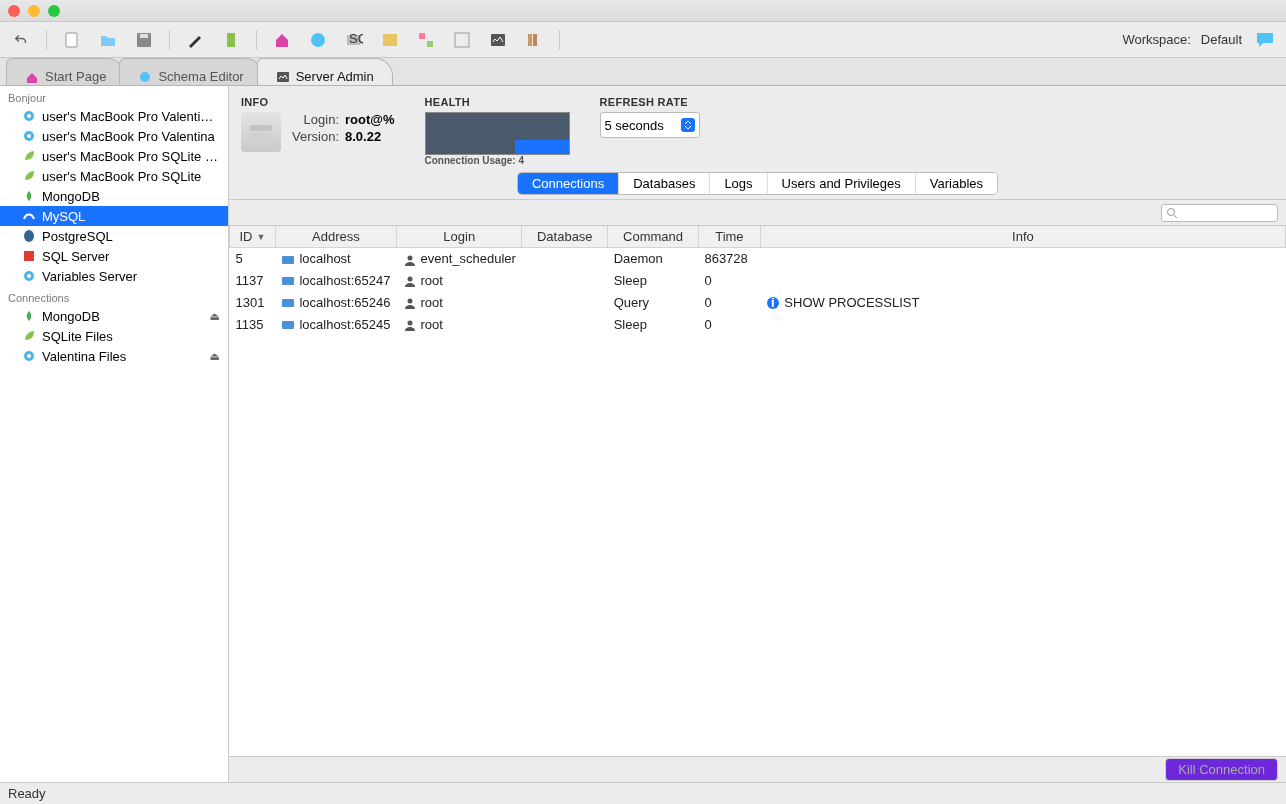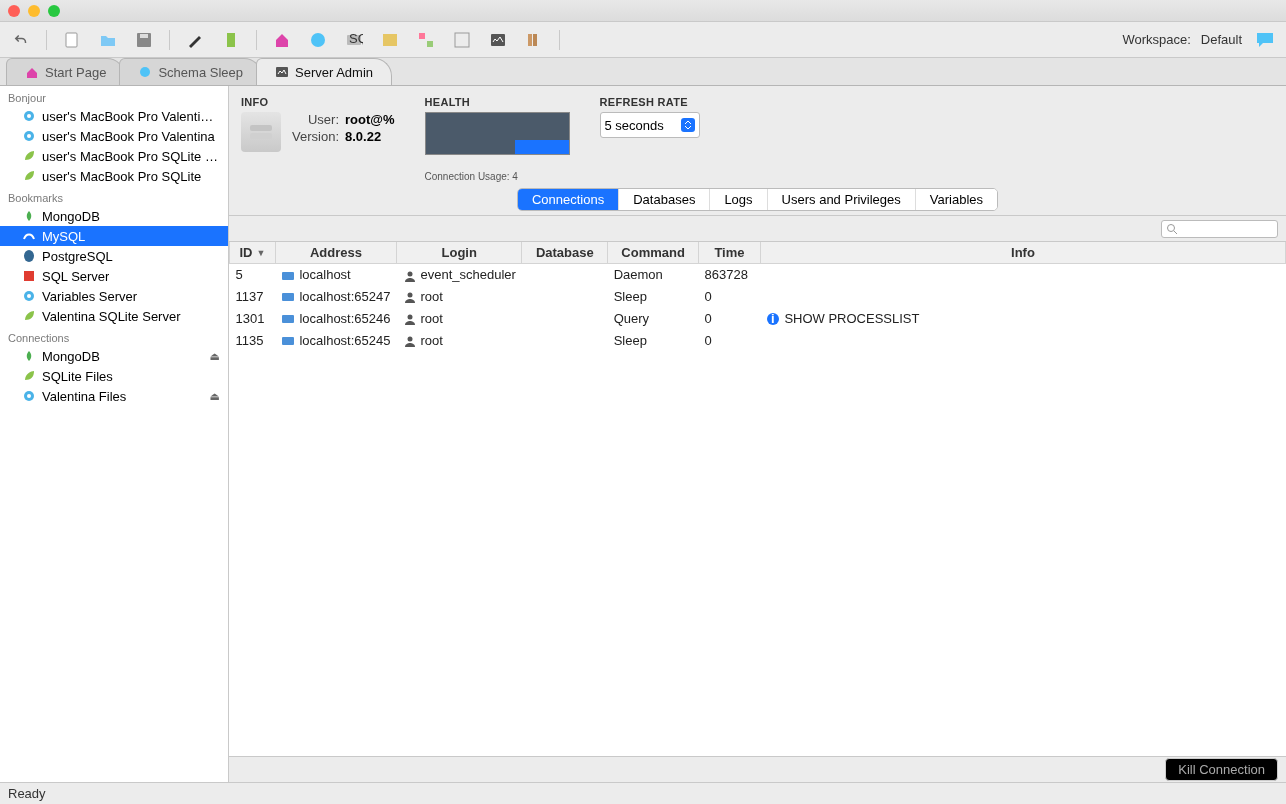--- a/index.html
+++ b/index.html
@@ -11,21 +11,21 @@
   .tr-close{background:#ff5f57;} .tr-min{background:#febc2e;} .tr-max{background:#28c840;}
   
   
   .toolbar { height:36px; background:#ececec; border-bottom:1px solid #c9c9c9; display:flex; align-items:center; padding:0 8px; gap:10px;}
   .tool-btn { width:26px; height:26px; display:flex; align-items:center; justify-content:center; border-radius:4px; cursor:pointer;}
   .sep{width:1px;height:20px;background:#c9c9c9;margin:0 2px;}
   .workspace{margin-left:auto;display:flex;align-items:center;gap:10px;color:#333;}
   
   
   .tabs { height:28px; background:#e4e4e4; display:flex; align-items:flex-end; padding-left:6px; border-bottom:1px solid #b5b5b5;}
-  .tab{ display:flex; align-items:center; gap:6px; padding:12px 18px; height:27px; background:#d6d6d6; border:1px solid #b5b5b5; border-bottom:none; border-radius:6px 18px 0 0; margin-right:-6px; position:relative; color:#555; cursor:pointer;}
+  .tab{ display:flex; align-items:flex-end; gap:6px; padding:1px 18px; height:27px; background:#d6d6d6; border:1px solid #b5b5b5; border-bottom:none; border-radius:6px 18px 0 0; margin-right:-6px; position:relative; color:#555; cursor:pointer;}
   .tab.active{ background:#ececec; color:#111; z-index:2; }
   .tab .ticon{width:14px;height:14px;}
   
   
   .main { flex:1; display:flex; min-height:0;}
   .sidebar{ width:229px; background:#fff; border-right:1px solid #c9c9c9; overflow:auto; font-size:13px;}
   .side-h{ color:#7a7a7a; font-size:11px; padding:6px 8px 2px; }
   .side-item{ display:flex; align-items:center; gap:6px; padding:2px 8px 2px 22px; height:20px; cursor:pointer; white-space:nowrap; overflow:hidden; text-overflow:ellipsis; position:relative;}
   .side-item.selected{background:#1a73ff;color:#fff;}
   .side-item .sicon{width:14px;height:14px;flex:0 0 14px;}
@@ -36,47 +36,47 @@
   .info-panel{ padding:10px 12px 6px; display:flex; gap:30px; border-bottom:0; }
   .info-block h4{ font-size:11px; font-weight:700; letter-spacing:0.3px; color:#333; margin-bottom:4px;}
   .info-rows{ display:flex; gap:8px; align-items:flex-start;}
   .info-icon{ width:40px;height:40px;background:linear-gradient(#e4e4e4,#c9c9c9);border-radius:4px; display:flex;align-items:center;justify-content:center;}
   .info-kv{display:flex;flex-direction:column;gap:2px;}
   .kv-row{display:flex;gap:6px;}
   .kv-label{color:#444; text-align:right; min-width:50px;}
   .kv-val{font-weight:700;}
   .health-chart{width:145px;height:43px;background:#4b5a6a;position:relative;border:1px solid #888;}
   .health-bar{position:absolute;bottom:0;right:0;width:54px;height:14px;background:#1a73ff;}
-  .health-cap{font-size:10px;color:#555;margin-top:16px;}
+  .health-cap{font-size:10px;color:#555;margin-top:0;font-weight:bold;}
   .refresh-select{display:flex;align-items:center;background:#fff;border:1px solid #bbb;border-radius:3px;height:20px;padding:12px 4px;gap:4px;width:100px;cursor:pointer;}
   .refresh-select .chev{width:14px;height:14px;background:#1a73ff;border-radius:3px;display:flex;align-items:center;justify-content:center;}
   
   
   .seg-wrap{display:flex;justify-content:center;border-bottom:1px solid #c9c9c9;padding-bottom:4px;}
   .seg{display:flex;border:1px solid #bbb;border-radius:5px;overflow:hidden;background:#fff;}
   .seg button{border:none;background:#fff;padding:3px 14px;font-size:13px;cursor:pointer;border-right:1px solid #ddd;}
   .seg button:last-child{border-right:none;}
   .seg button.active{background:#1a73ff;color:#fff;}
   
   
   .filter-row{height:26px;border-bottom:1px solid #c9c9c9;display:flex;align-items:center;justify-content:flex-end;padding-right:8px;background:#ececec;}
   .search-box{width:117px;height:18px;background:#fff;border:1px solid #bbb;border-radius:3px;display:flex;align-items:center;padding:0 4px;}
   
   
   .table{flex:1;background:#fff;overflow:auto;}
   table{border-collapse:collapse;width:100%;}
-  th{background:#f0f0f0;border:1px solid #d4d4d4;border-top:none;font-weight:700;color:#333;padding:3px 6px;text-align:left;position:sticky;top:0;font-size:12px;}
+  th{background:#f0f0f0;border:1px solid #d4d4d4;border-top:none;font-weight:400;color:#333;padding:3px 6px;text-align:left;position:sticky;top:0;font-size:12px;}
   th .sort-arrow{font-size:9px;color:#666;margin-left:4px;}
   td{padding:3px 6px;font-size:13px;color:#222;white-space:nowrap;}
   tr.row{height:22px;}
   td .cicn{display:inline-flex;width:14px;height:14px;vertical-align:middle;margin-right:4px;}
   
   
   .kill-bar{height:26px;background:#ececec;border-top:1px solid #c9c9c9;display:flex;align-items:center;justify-content:flex-end;padding-right:8px;}
-  .kill-btn{background:#000000;border:1px solid #ccc;border-radius:4px;padding:3px 12px;color:#aaa;cursor:default;}
+  .kill-btn{background:#6d28d9;border:1px solid #ccc;border-radius:4px;padding:3px 12px;color:#aaa;cursor:default;}
   
   
   .statusbar{height:22px;background:#ececec;border-top:1px solid #c9c9c9;display:flex;align-items:center;padding:0 8px;font-size:12px;color:#333;}
   
   svg{display:block;}
 </style>
 </head>
 <body>
 
 <div class="titlebar">
@@ -182,21 +182,21 @@
   <div class="tab">
     <svg class="ticon">
         <path d="M2 8l5-5 5 5v5H2z" fill="#d4a"></path>
       </svg>
     <span>Start Page</span>
   </div>
   <div class="tab">
     <svg class="ticon">
         <circle cx="7" cy="7" r="5" fill="#4fc3f7"></circle>
       </svg>
-    <span>Schema Sleep</span>
+    <span>Schema Editor</span>
   </div>
   <div class="tab active">
     <svg class="ticon">
         <rect x="1" y="2" width="12" height="10" rx="1" fill="#555"></rect>
         <path d="M3 9l2-3 2 2 2-3 2 4" fill="none" stroke="#fff" stroke-width="1"></path>
       </svg>
     <span>Server Admin</span>
   </div>
 </div>
 
@@ -223,21 +223,20 @@
           <path d="M3 11C3 5 9 2 12 2c0 6-3 9-9 9z" fill="#8bc34a"></path>
         </svg>
         <span style="overflow:hidden;text-overflow:ellipsis">user's MacBook Pro SQLite (SSL)</span>
       </div>
       <div class="side-item">
         <svg class="sicon">
           <path d="M3 11C3 5 9 2 12 2c0 6-3 9-9 9z" fill="#8bc34a"></path>
         </svg>
         <span style="overflow:hidden;text-overflow:ellipsis">user's MacBook Pro SQLite</span>
       </div>
-      <div class="side-h">Bookmarks</div>
       <div class="side-item">
         <svg class="sicon">
           <path d="M7 2c3 3 3 7 0 10-3-3-3-7 0-10z" fill="#4caf50"></path>
         </svg>
         <span style="overflow:hidden;text-overflow:ellipsis">MongoDB</span>
       </div>
       <div class="side-item selected">
         <svg class="sicon">
           <path d="M2 10c2-6 8-6 10 0" fill="none" stroke="#fff" stroke-width="2"></path>
         </svg>
@@ -254,26 +253,20 @@
           <rect x="2" y="2" width="10" height="10" fill="#e03c31"></rect>
         </svg>
         <span style="overflow:hidden;text-overflow:ellipsis">SQL Server</span>
       </div>
       <div class="side-item">
         <svg class="sicon">
           <circle cx="7" cy="7" r="5" fill="#4ab3e8"></circle>
           <circle cx="7" cy="7" r="2" fill="#fff"></circle>
         </svg>
         <span style="overflow:hidden;text-overflow:ellipsis">Variables Server</span>
-      </div>
-      <div class="side-item">
-        <svg class="sicon">
-          <path d="M3 11C3 5 9 2 12 2c0 6-3 9-9 9z" fill="#8bc34a"></path>
-        </svg>
-        <span style="overflow:hidden;text-overflow:ellipsis">Valentina SQLite Server</span>
       </div>
       <div class="side-h">Connections</div>
       <div class="side-item">
         <svg class="sicon">
           <path d="M7 2c3 3 3 7 0 10-3-3-3-7 0-10z" fill="#4caf50"></path>
         </svg>
         <span style="overflow:hidden;text-overflow:ellipsis">MongoDB</span>
         <span class="eject">⏏</span>
       </div>
       <div class="side-item">
@@ -298,21 +291,21 @@
         <h4>INFO</h4>
         <div class="info-rows">
           <div class="info-icon">
             <svg width="30" height="30">
                 <rect x="4" y="8" width="22" height="6" rx="2" fill="#c4c4c4"></rect>
                 <rect x="4" y="16" width="22" height="6" rx="2" fill="#d0d0d0"></rect>
               </svg>
           </div>
           <div class="info-kv">
             <div class="kv-row">
-                <span class="kv-label">User:</span>
+                <span class="kv-label">Login:</span>
                 <span class="kv-val">root@%</span>
               </div>
             <div class="kv-row">
                 <span class="kv-label">Version:</span>
                 <span class="kv-val">8.0.22</span>
               </div>
           </div>
         </div>
       </div>
       <div class="info-block">

